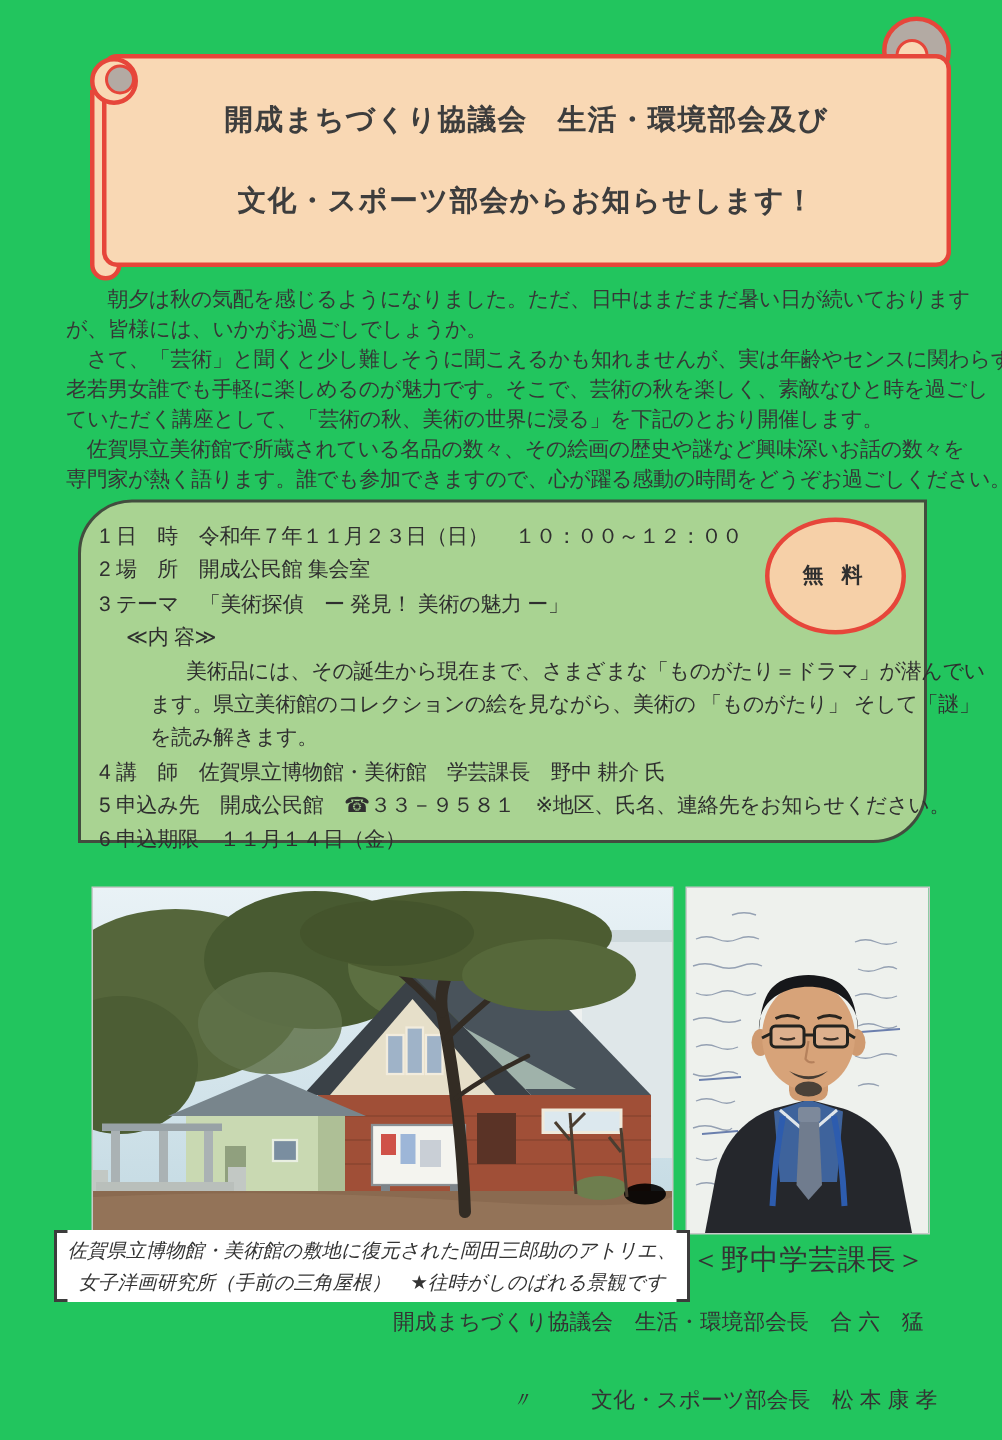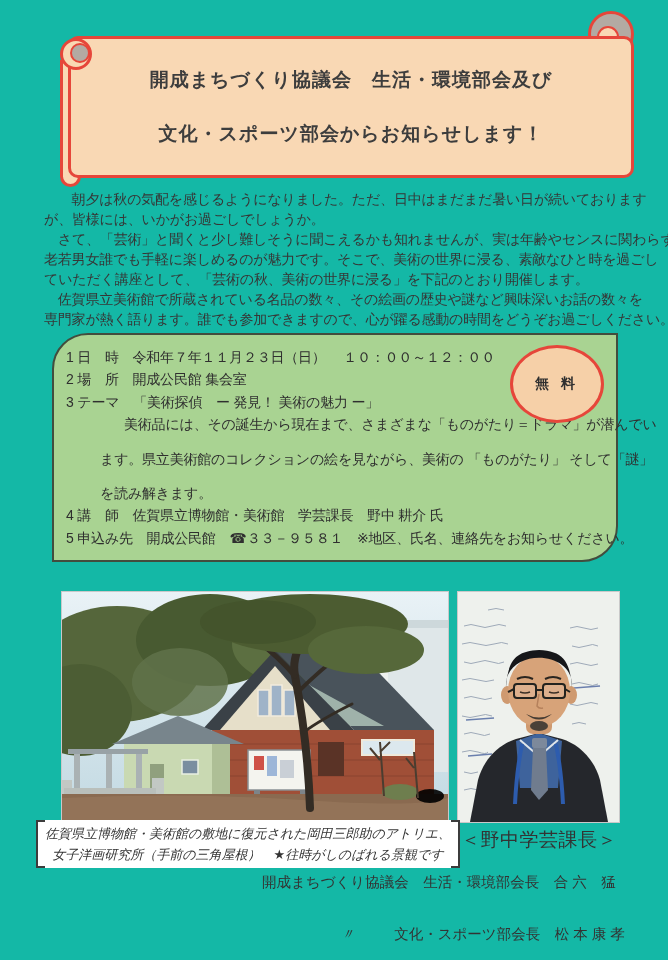--- a/index.html
+++ b/index.html
@@ -1,17 +1,17 @@
 <!DOCTYPE html>
 <html><head>
 <meta charset="utf-8">
 <style>
   html,body{margin:0;padding:0;background:#ffffff;}
   .page{
-    position:relative;width:668px;height:960px;background:#14b8a6;overflow:hidden;
+    position:relative;width:668px;height:960px;background:#22c55e;overflow:hidden;
     font-family:"Liberation Sans","DejaVu Sans",sans-serif;color:#363636;
   }
   
   .scroll-banner{
     position:absolute;left:68px;top:36px;width:566px;height:142px;
     background:#f9d8b4;border:3px solid #e6463a;border-radius:10px;
     display:flex;flex-direction:column;justify-content:space-evenly;align-items:center;
     z-index:2;box-sizing:border-box;
   }
   .scroll-tail{
@@ -43,21 +43,21 @@
   .intro-line{font-size:14px;line-height:20px;letter-spacing:-0.2px;white-space:pre;}
   
   .details-box{
     position:absolute;left:52px;top:333px;width:566px;height:229px;
     background:#a9d392;border:2px solid #424d3e;border-radius:36px 0 36px 0;
     box-sizing:border-box;padding:11px 0 0 12px;z-index:1;
   }
   .detail-line{font-size:14px;line-height:22.4px;letter-spacing:-0.2px;white-space:pre;color:#2f2f2f;}
   .detail-line.ind-label{margin-left:18px;}
   .detail-line.ind-c1{margin-left:58px;}
-  .detail-line.ind-c2{margin-left:34px;margin-top:12px;}
+  .detail-line.ind-c2{margin-left:34px;}
   .free-badge{
     position:absolute;right:12px;top:10px;width:94px;height:78px;border-radius:50%;
     background:#f6d0a8;border:3px solid #e6463a;box-sizing:border-box;
     display:flex;align-items:center;justify-content:center;
     font-size:14px;font-weight:bold;color:#2f2f2f;letter-spacing:4px;
   }
   
   .photo-left{position:absolute;left:62px;top:592px;width:386px;height:230px;}
   .photo-right{position:absolute;left:458px;top:592px;width:161px;height:230px;}
   .photo-left svg,.photo-right svg{display:block;outline:1px solid #c9c9c9;}
@@ -91,35 +91,37 @@
   <div class="scroll-banner">
     <div class="banner-line l1">開成まちづくり協議会　生活・環境部会及び</div>
     <div class="banner-line l2">文化・スポーツ部会からお知らせします！</div>
   </div>
   <div class="scroll-curl-left"></div>
 
   <div class="intro">
     <div class="intro-line">　　朝夕は秋の気配を感じるようになりました。ただ、日中はまだまだ暑い日が続いております</div>
     <div class="intro-line">が、皆様には、いかがお過ごしでしょうか。</div>
     <div class="intro-line">　さて、「芸術」と聞くと少し難しそうに聞こえるかも知れませんが、実は年齢やセンスに関わらず</div>
-    <div class="intro-line">老若男女誰でも手軽に楽しめるのが魅力です。そこで、美術の世界に浸る、素敵なひと時を過ごし</div>
+    <div class="intro-line">老若男女誰でも手軽に楽しめるのが魅力です。そこで、芸術の秋を楽しく、素敵なひと時を過ごし</div>
     <div class="intro-line">ていただく講座として、「芸術の秋、美術の世界に浸る」を下記のとおり開催します。</div>
     <div class="intro-line">　佐賀県立美術館で所蔵されている名品の数々、その絵画の歴史や謎など興味深いお話の数々を</div>
     <div class="intro-line">専門家が熱く語ります。誰でも参加できますので、心が躍る感動の時間をどうぞお過ごしください。</div>
   </div>
 
   <div class="details-box">
     <div class="detail-line">1 日　時　令和年７年１１月２３日（日）　 １０：００～１２：００</div>
     <div class="detail-line">2 場　所　開成公民館 集会室</div>
     <div class="detail-line">3 テーマ　「美術探偵　ー 発見！ 美術の魅力 ー」</div>
+    <div class="detail-line ind-label">≪内 容≫</div>
     <div class="detail-line ind-c1">美術品には、その誕生から現在まで、さまざまな「ものがたり＝ドラマ」が潜んでい</div>
     <div class="detail-line ind-c2">ます。県立美術館のコレクションの絵を見ながら、美術の 「ものがたり」 そして「謎」</div>
     <div class="detail-line ind-c2">を読み解きます。</div>
     <div class="detail-line">4 講　師　佐賀県立博物館・美術館　学芸課長　野中 耕介 氏</div>
     <div class="detail-line">5 申込み先　開成公民館　☎３３－９５８１　※地区、氏名、連絡先をお知らせください。</div>
+    <div class="detail-line">6 申込期限　１１月１４日（金）</div>
     <div class="free-badge">
       <span>無 料</span>
     </div>
   </div>
 
   <div class="photo-left">
     <svg width="386" height="230" viewBox="0 0 386 230">
       <defs>
         <linearGradient id="sky" x1="0" y1="0" x2="0" y2="1">
           <stop offset="0" stop-color="#e9f2f6"></stop>

